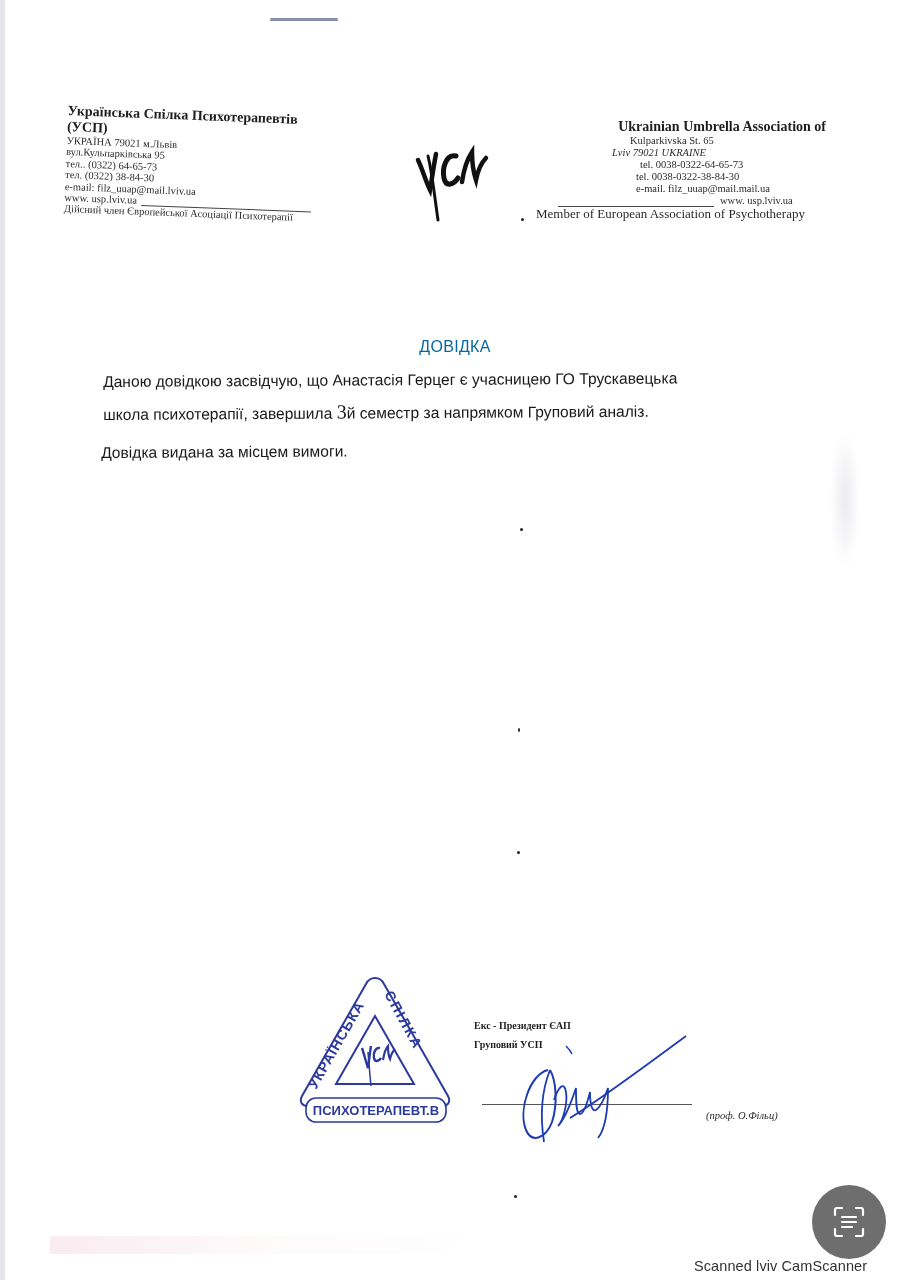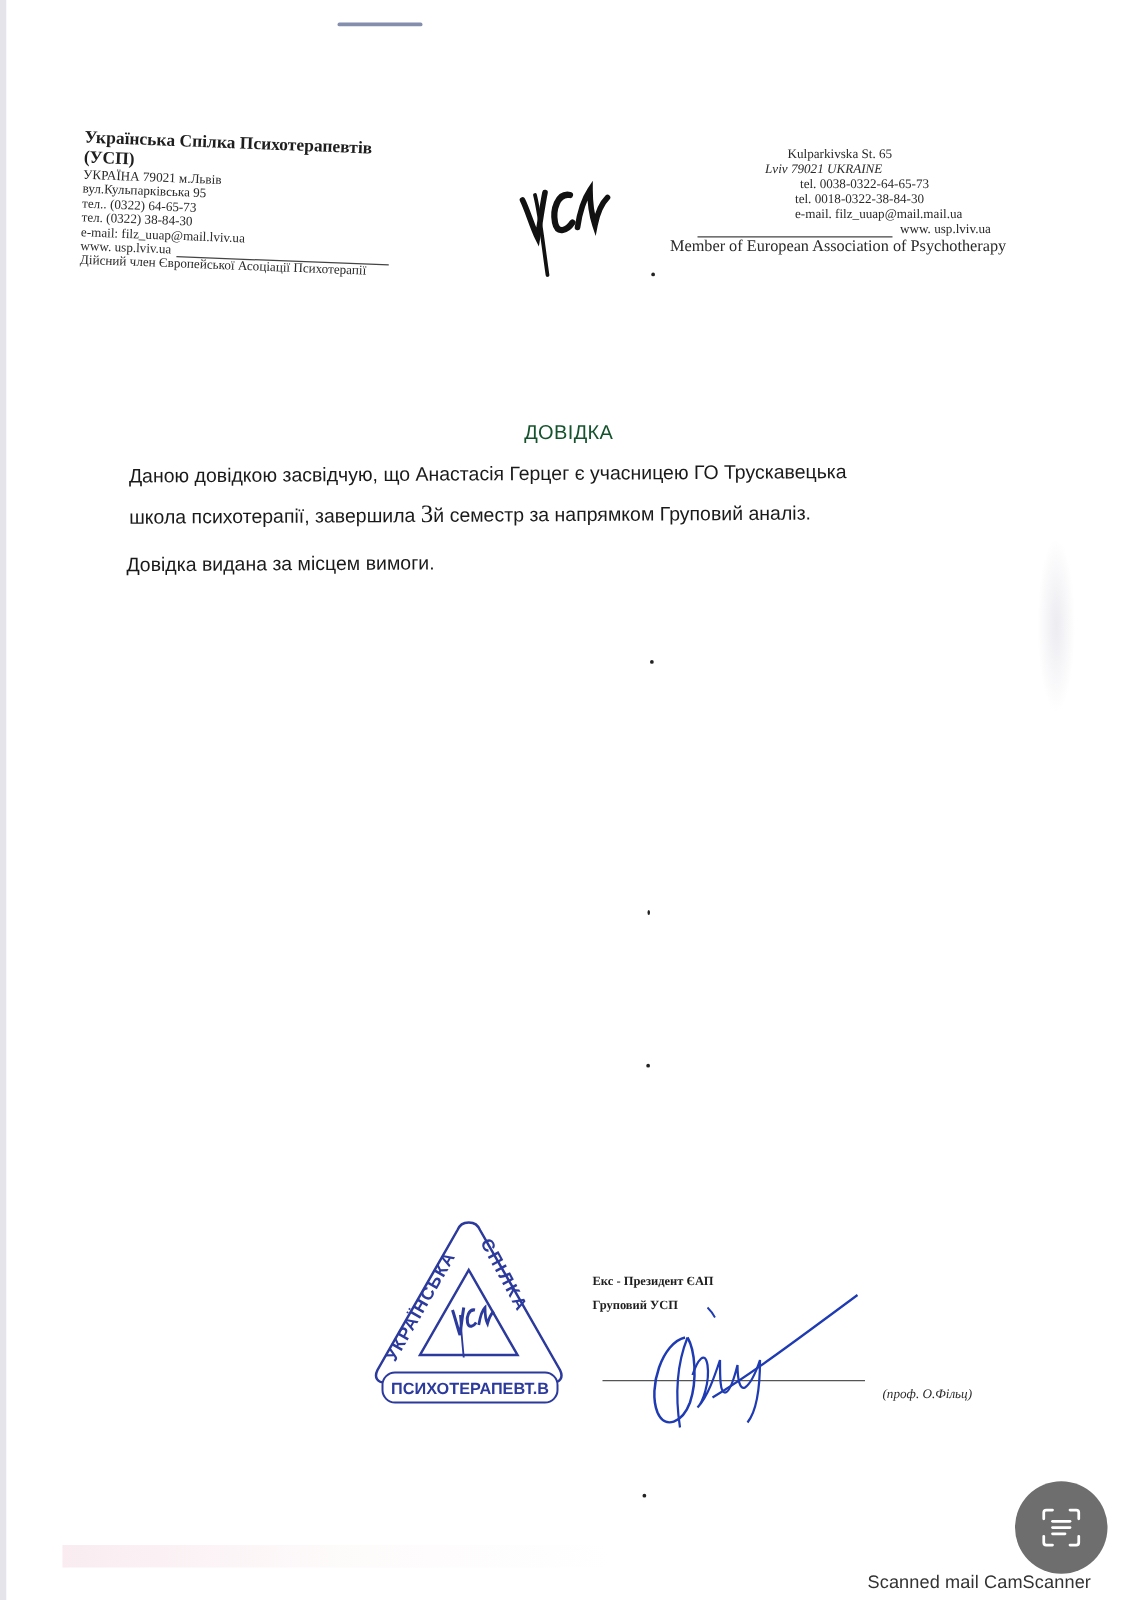--- a/index.html
+++ b/index.html
@@ -44,21 +44,21 @@
   .lh-right .org-name { font-weight:bold; font-size:14px; line-height:17px; text-align:right; color:#1e1e1e; }
   .lh-right .addr { font-size:10.5px; line-height:12px; color:#2a2a2a; margin-left:94px; }
   .lh-right .rule-line { display:flex; align-items:flex-end; font-size:10.5px; line-height:12px; color:#2a2a2a; }
   .lh-right .rule-line .rule { width:156px; border-bottom:1px solid #444; margin-right:6px; margin-left:22px; }
   .lh-right .member { font-size:13px; line-height:13px; color:#2a2a2a; }
   .dot { position:absolute; width:3px; height:3px; background:#222; border-radius:50%; }
 
   
   .doc-title {
     position:absolute; left:0; width:910px; top:338px; text-align:center;
-    font-family:"Liberation Sans", sans-serif; font-size:16px; color:#14532d; letter-spacing:0.3px;
+    font-family:"Liberation Sans", sans-serif; font-size:16px; color:#0369a1; letter-spacing:0.3px;
   }
   .para {
     position:absolute; font-family:"Liberation Sans", sans-serif; font-size:15.6px; color:#1a1a1a;
     line-height:31px; transform:rotate(-0.35deg); transform-origin:left top;
   }
   .para .fill { font-family:"Liberation Serif", serif; font-size:20px; }
 
   
   .stamp { position:absolute; left:296px; top:972px; width:158px; height:152px; }
 
@@ -100,24 +100,25 @@
 </div>
 
 <svg class="logo" viewBox="0 0 80 84">
   <path d="M6 22 C10 30 14 44 18 52 C20 40 22 26 24 16" stroke="#111" stroke-width="4.5" fill="none" stroke-linecap="round"></path>
   <path d="M16 18 C20 34 22 54 26 82" stroke="#111" stroke-width="3" fill="none" stroke-linecap="round"></path>
   <path d="M44 18 C34 16 30 30 32 40 C34 50 42 46 46 40" stroke="#111" stroke-width="5" fill="none" stroke-linecap="round"></path>
   <path d="M50 44 C52 30 56 20 60 14 C60 26 62 36 64 42 C66 32 70 24 74 20" stroke="#111" stroke-width="4.5" fill="none" stroke-linecap="round"></path>
 </svg>
 
 <div class="lh-right">
+  <div class="org-name">Ukrainian Umbrella Association of</div>
   <div class="addr">Kulparkivska St. 65</div>
   <div class="addr" style="margin-left:76px;font-style:italic;">Lviv 79021 UKRAINE</div>
   <div class="addr" style="margin-left:104px;">tel. 0038-0322-64-65-73</div>
-  <div class="addr" style="margin-left:100px;">tel. 0018-0322-38-84-30</div>
+  <div class="addr" style="margin-left:100px;">tel. 0038-0322-38-84-30</div>
   <div class="addr" style="margin-left:100px;">e-mail. filz_uuap@mail.mail.ua</div>
   <div class="rule-line">
       <span class="rule"></span>
       <span>www. usp.lviv.ua</span>
     </div>
   <div class="member">Member of European Association of Psychotherapy</div>
 </div>
 <div class="dot" style="left:521px;top:218px;"></div>
 
 <div class="doc-title">ДОВІДКА</div>
@@ -174,13 +175,13 @@
   <svg width="34" height="34" viewBox="0 0 34 34">
     <path d="M3 10 V5 Q3 3 5 3 H10" stroke="#fff" stroke-width="2.2" fill="none" stroke-linecap="round"></path>
     <path d="M24 3 H29 Q31 3 31 5 V10" stroke="#fff" stroke-width="2.2" fill="none" stroke-linecap="round"></path>
     <path d="M3 24 V29 Q3 31 5 31 H10" stroke="#fff" stroke-width="2.2" fill="none" stroke-linecap="round"></path>
     <path d="M31 24 V29 Q31 31 29 31 H24" stroke="#fff" stroke-width="2.2" fill="none" stroke-linecap="round"></path>
     <line x1="10" y1="12" x2="24" y2="12" stroke="#fff" stroke-width="2.2" stroke-linecap="round"></line>
     <line x1="10" y1="17" x2="24" y2="17" stroke="#fff" stroke-width="2.2" stroke-linecap="round"></line>
     <line x1="10" y1="22" x2="20" y2="22" stroke="#fff" stroke-width="2.2" stroke-linecap="round"></line>
   </svg>
 </div>
-<div class="cs-caption">Scanned mail CamScanner</div>
+<div class="cs-caption">Scanned lviv CamScanner</div>
 
 </body></html>

